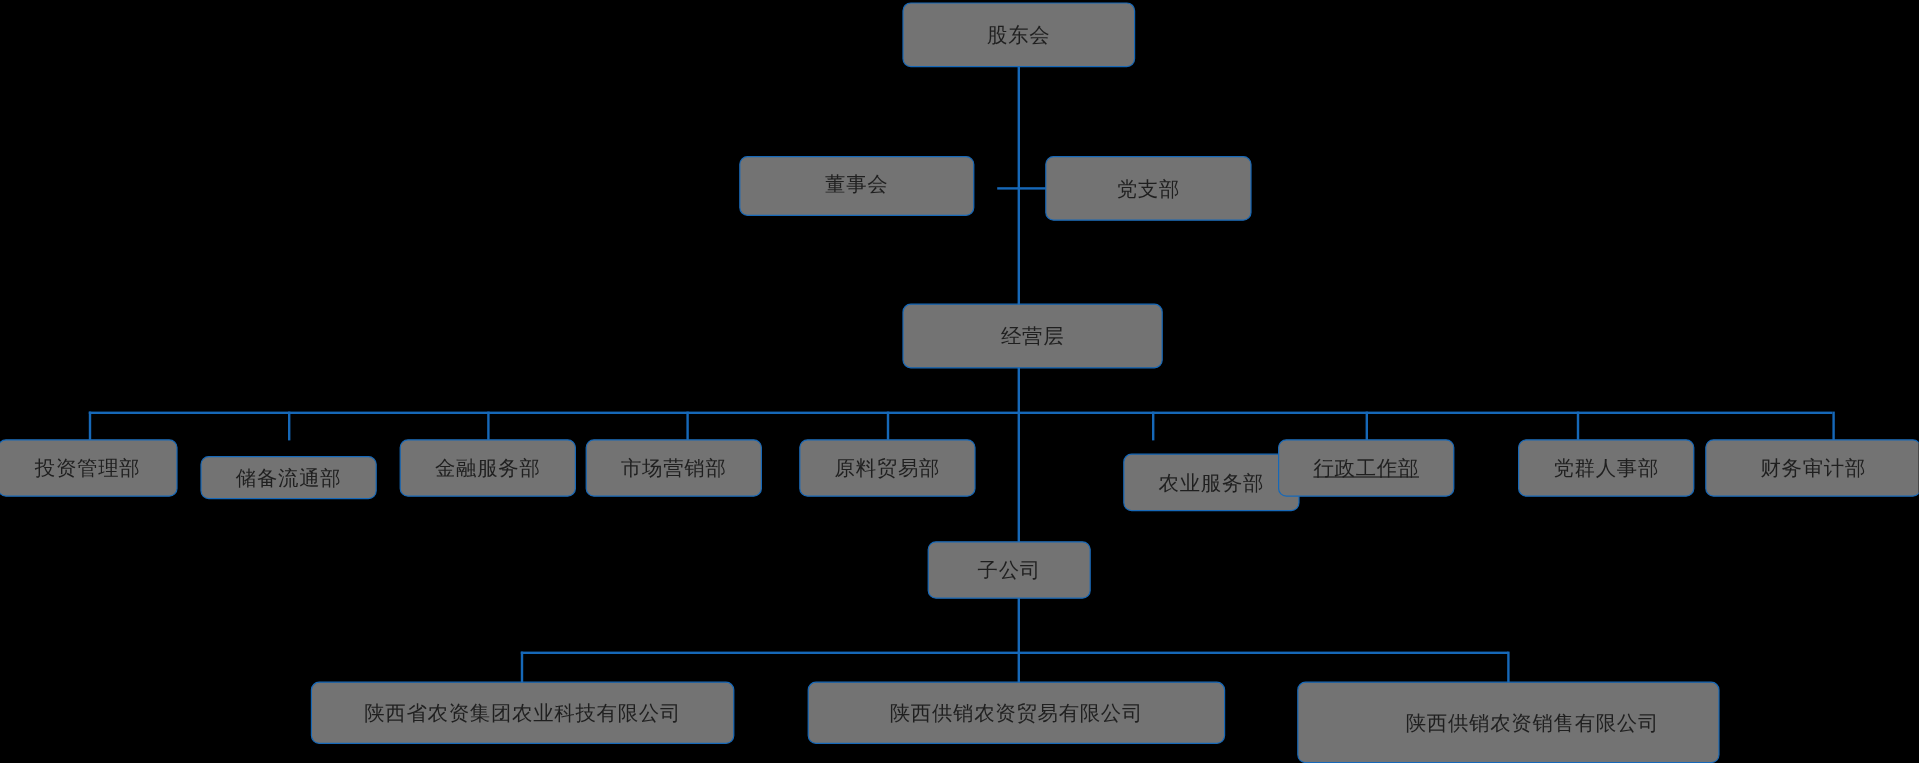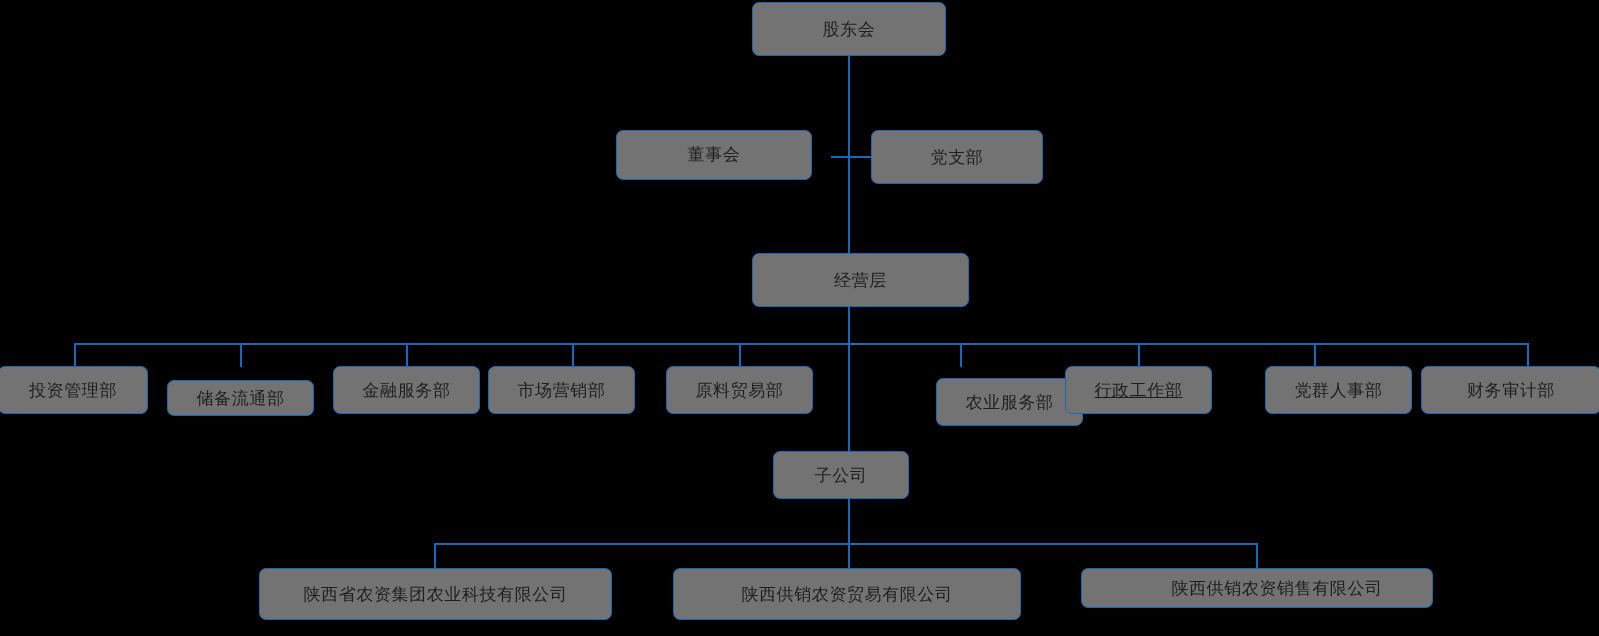--- a/index.html
+++ b/index.html
@@ -89,15 +89,15 @@
   <div class="node" style="left:666px; top:366px; width:147px; height:48px;">原料贸易部</div>
   <div class="node" style="left:888px; top:378px; width:147px; height:48px;margin-left:48px;">农业服务部</div>
   <div class="node" style="left:1065px; top:366px; width:147px; height:48px;text-decoration:underline;">行政工作部</div>
   <div class="node" style="left:1241px; top:366px; width:147px; height:48px;margin-left:24px;">党群人事部</div>
   <div class="node" style="left:1421px; top:366px; width:180px; height:48px;">财务审计部</div>
 
   <div class="node" style="left:773px; top:451px; width:136px; height:48px;">子公司</div>
 
   <div class="node" style="left:673px; top:568px; width:348px; height:52px;">陕西供销农资贸易有限公司</div>
   <div class="node" style="left:259px; top:568px; width:353px; height:52px;">陕西省农资集团农业科技有限公司</div>
-  <div class="node" style="left:1081px; top:568px; width:352px; height:40px;padding-left:40px;">陕西供销农资销售有限公司</div>
+  <div class="node" style="left:1081px; top:568px; width:352px; height:68px;padding-left:40px;">陕西供销农资销售有限公司</div>
 
 </div>
 
 </body></html>

